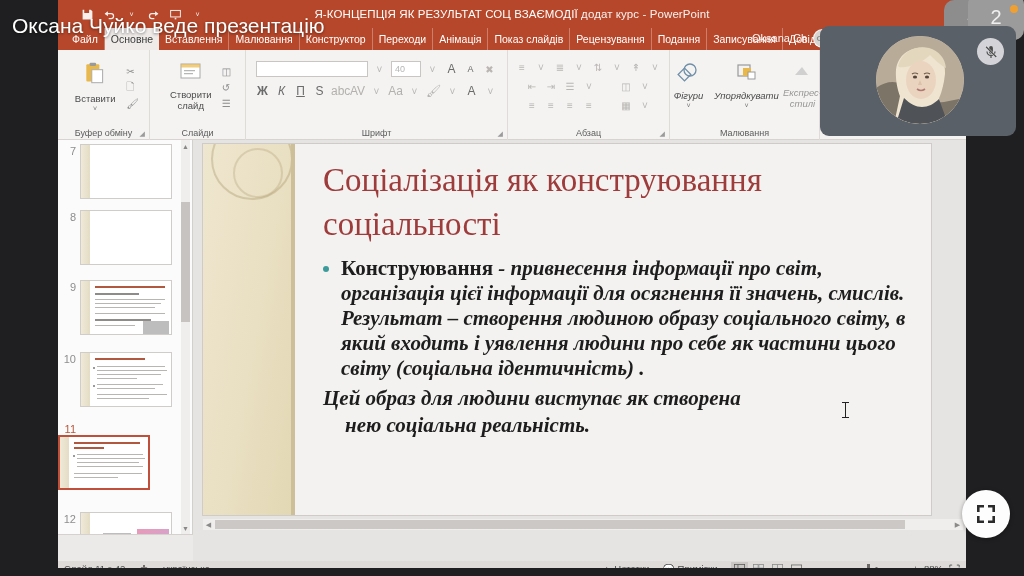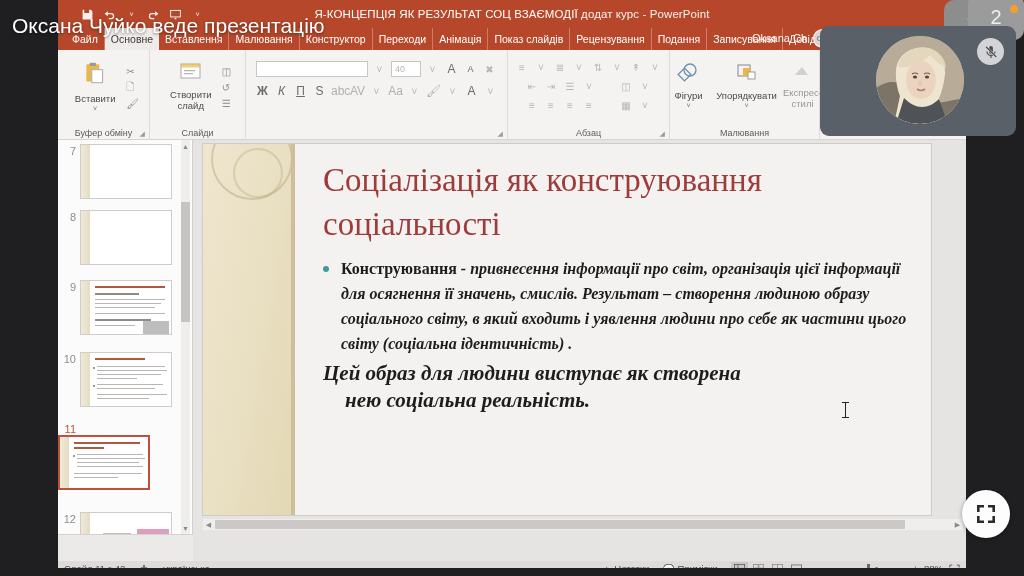--- a/index.html
+++ b/index.html
@@ -284,21 +284,21 @@
   }
   .slide-body {
     position: absolute;
     left: 112px; top: 112px; right: 10px;
     font-family: "Liberation Serif", serif;
     color: #1d1d1d;
   }
   .bullet-item {
     position: relative;
     padding-left: 26px;
-    font-size: 16px;
+    font-size: 21px;
     line-height: 25px;
     font-style: italic;
     font-weight: bold;
   }
   .bullet-item::before {
     content: "";
     position: absolute;
     left: 8px; top: 10px;
     width: 6px; height: 6px;
     background: #3d9a9a;
@@ -631,20 +631,21 @@
           <span class="fmt dim">abc</span>
           <span class="fmt dim">AV</span>
           <span class="pico">˅</span>
           <span class="fmt dim">Aa</span>
           <span class="pico">˅</span>
           <span class="fmt dim">🖌</span>
           <span class="pico">˅</span>
           <span class="fmt">A</span>
           <span class="pico">˅</span>
         </div>
+        <div class="glabel">Шрифт</div>
         <div class="dlg">◢</div>
       </div>
 
       <div class="rgroup" style="width:162px;">
         <div class="row" style="padding-top:5px;">
           <span class="pico">≡</span>
           <span class="pico">˅</span>
           <span class="pico">≣</span>
           <span class="pico">˅</span>
           <span class="pico">⇅</span>
@@ -666,21 +667,21 @@
           <span class="pico">≡</span>
           <span class="pico">≡</span>
           <span class="pico" style="margin-left:18px;">▦</span>
           <span class="pico">˅</span>
         </div>
         <div class="glabel">Абзац</div>
         <div class="dlg">◢</div>
       </div>
 
       <div class="rgroup" style="width:150px;">
-        <div class="row" style="padding-top:2px;">
+        <div class="row" style="padding-top:2px;font-style:italic;">
           <div class="bigbtn" style="width:46px;">
             <span class="bi">
               <svg width="26" height="22" viewBox="0 0 26 22">
                 <circle cx="14" cy="8" r="6" fill="none" stroke="#6f8fa8" stroke-width="1.3"></circle>
                 <rect x="4" y="8" width="9" height="9" transform="rotate(-45 8.5 12.5)" fill="none" stroke="#6f8fa8" stroke-width="1.3"></rect>
               </svg>
             </span>
             <span class="bl">Фігури</span>
             <span class="carat">˅</span>
           </div>

